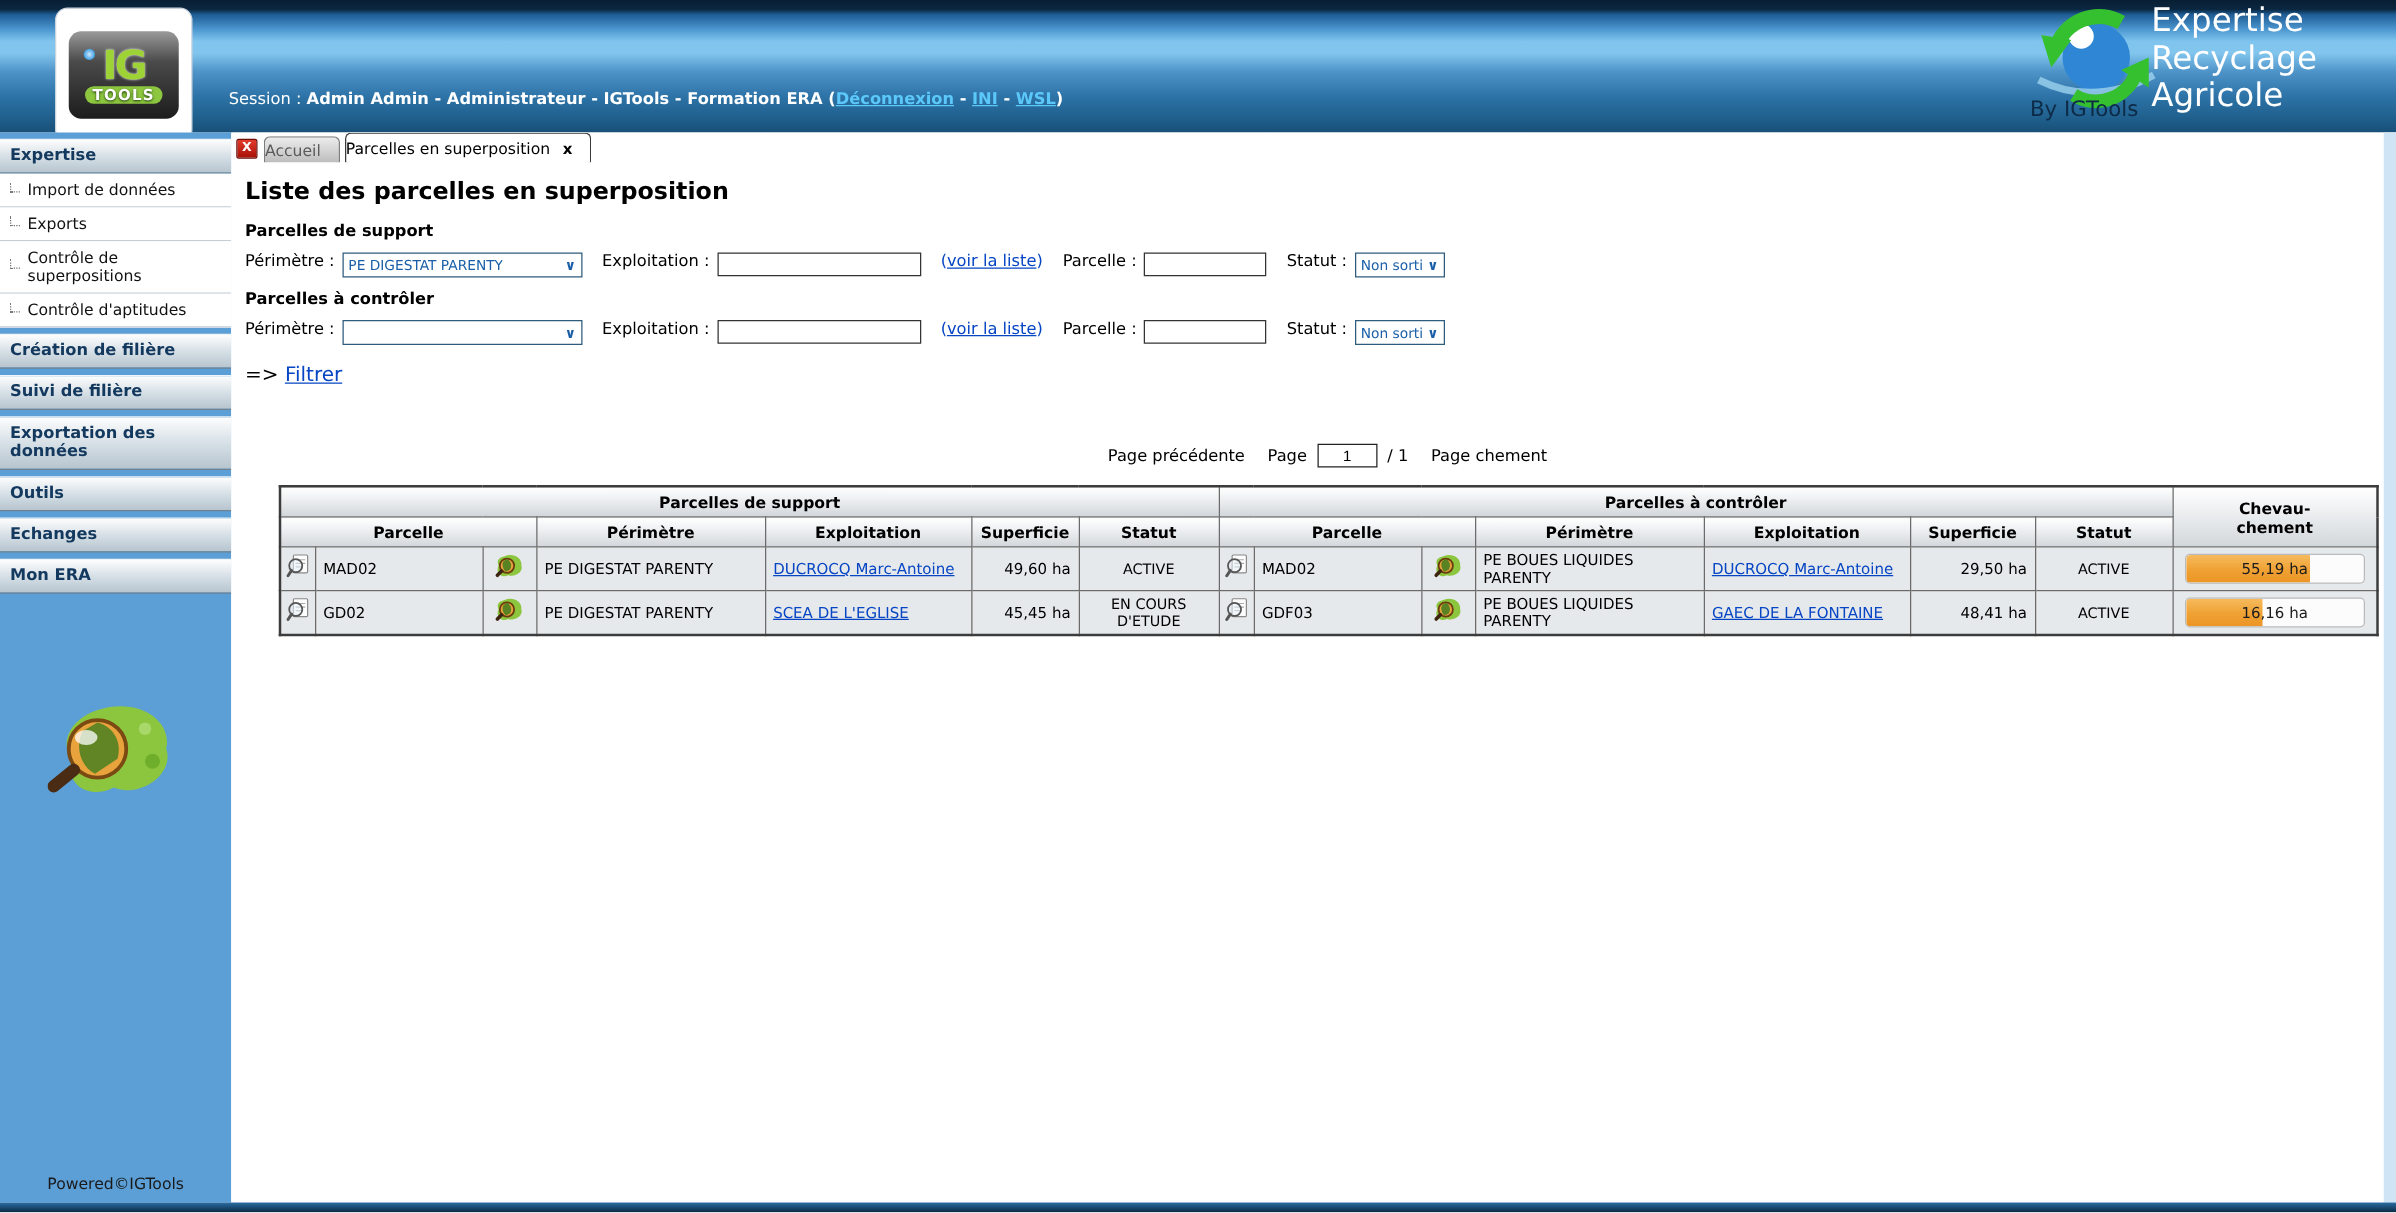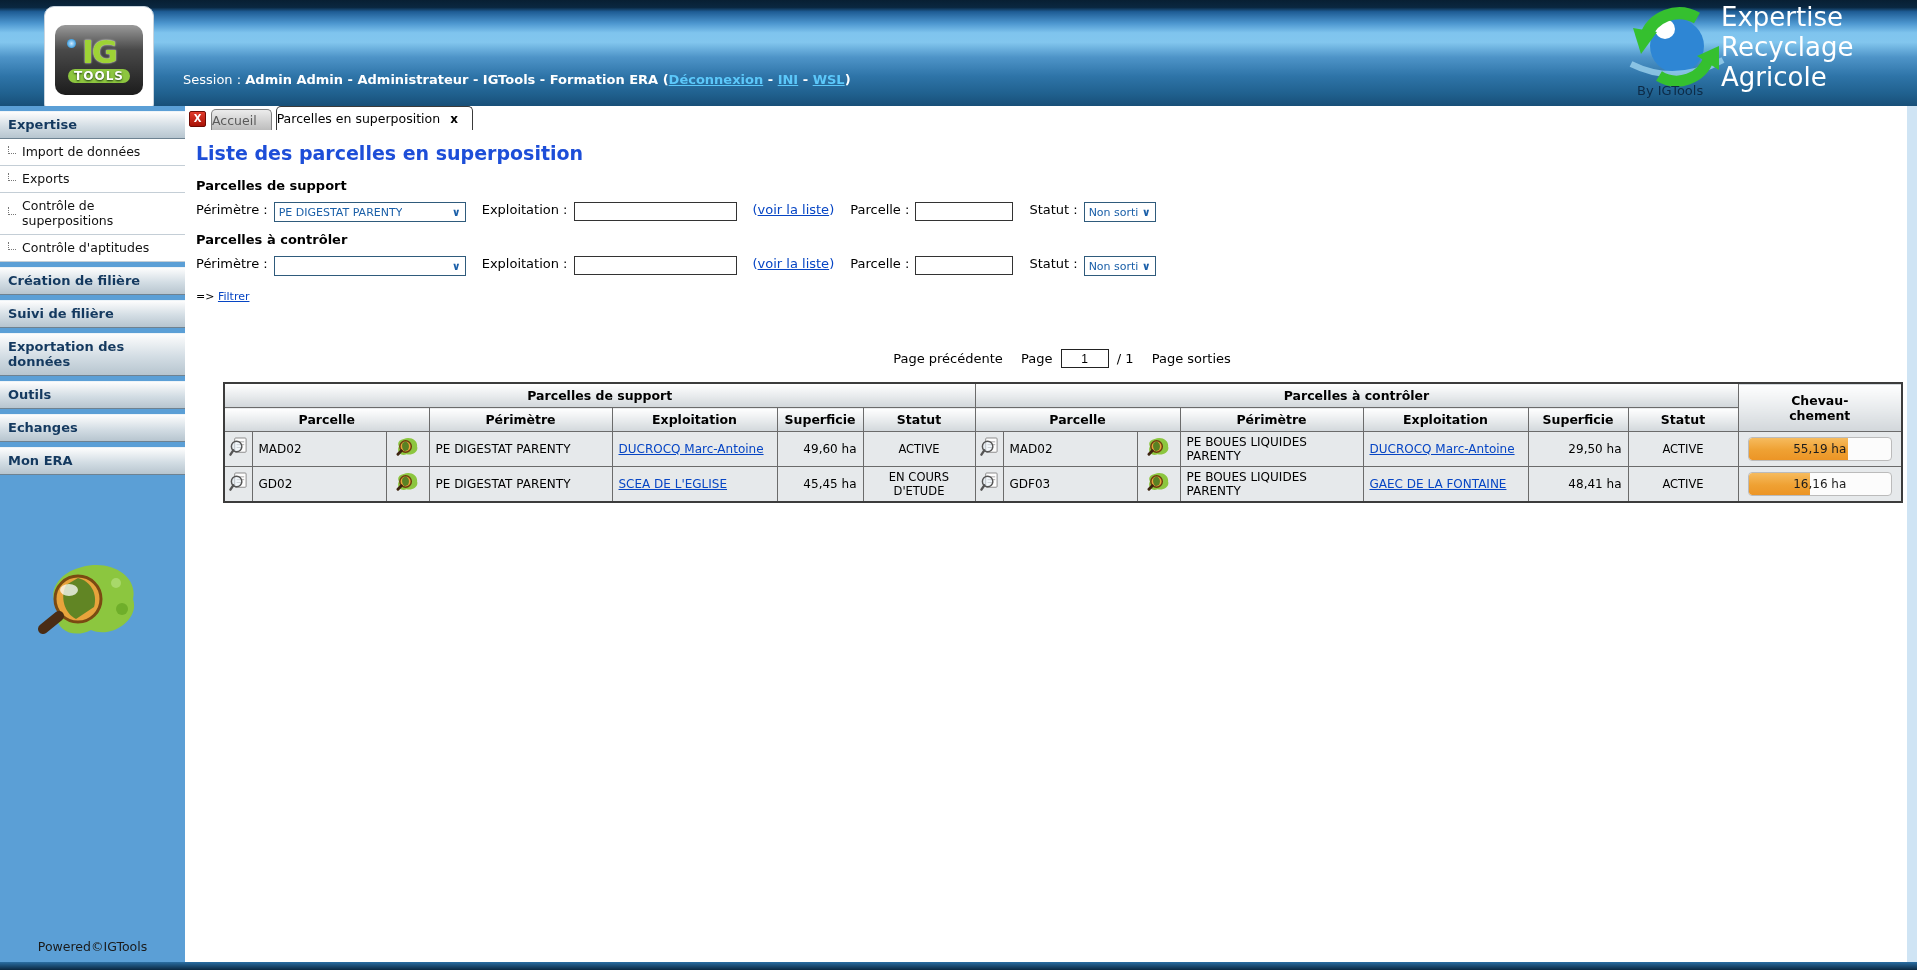--- a/index.html
+++ b/index.html
@@ -19,21 +19,21 @@
   .logo-dot { position:absolute; left:12px; top:14px; width:9px; height:9px; border-radius:50%;
     background:radial-gradient(circle,#cfeaff 0%,#3f9fe0 70%); }
   .logo-tools { background:#8dc63f; color:#fff; font-weight:bold; font-size:12px; letter-spacing:1px;
     border-radius:7px; padding:0 6px; margin-top:2px; text-shadow:0 1px 2px #13300a; }
   .session { position:absolute; left:183px; top:72px; color:#fff; font-size:13px; }
   .session b { font-weight:bold; }
   .session a { color:#5cc8fa; font-weight:bold; text-decoration:underline; cursor:pointer; }
 
   .brand { position:absolute; right:6px; top:0; width:290px; height:104px; }
   .brand-text { position:absolute; left:100px; top:2px; color:#fff; font-size:26px; line-height:30px; }
-  .brand-by { position:absolute; left:16px; bottom:6px; color:#0d2b47; font-size:13px; }
+  .brand-by { position:absolute; left:3px; bottom:6px; color:#0d2b47; font-size:17px; }
   .brand-logo { position:absolute; left:4px; top:2px; }
 
   
   .sidebar { position:absolute; left:0; top:106px; width:185px; bottom:8px; background:#5b9fd6; }
   .menu-section { margin-top:5px; border-top:1px solid #eef4f8; border-bottom:1px solid #6e8291;
     background:linear-gradient(180deg,#fdfdfd 0%,#d3dde4 55%,#b7c5cf 100%);
     color:#14395f; font-weight:bold; font-size:13px; padding:5px 8px 6px 8px; cursor:pointer; }
   .menu-items { background:#fff; }
   .menu-item { display:flex; align-items:center; background:#fff; border-bottom:1px solid #c4ced6;
     font-size:12.5px; color:#111; padding:5px 6px 6px 8px; cursor:pointer; }
@@ -55,37 +55,37 @@
   .close-all { width:17px; height:16px; margin:0 5px 3px 0; background:linear-gradient(#e23b2c,#a81206);
     border:1px solid #6e0b04; border-radius:2px; color:#fff; font-weight:bold; font-size:10px;
     line-height:14px; text-align:center; cursor:pointer; }
   .tab { border:1px solid #7e7e7e; border-bottom:none; border-radius:5px 5px 0 0;
     padding:3px 14px 3px 0; font-size:12.5px; margin-right:4px; cursor:pointer; }
   .tab.inactive { background:linear-gradient(#ececec,#bdbdbd); color:#5a5a5a; height:21px; }
   .tab.active { background:#fff; border-color:#3a3a3a; color:#000; height:24px; display:flex; align-items:center; }
   .tab-close { margin-left:10px; font-weight:bold; font-size:12px; cursor:pointer; }
 
   .content { padding:12px 0 0 11px; }
-  .page-title { color:#1d4ed8; font-weight:bold; font-size:19px; margin-bottom:14px; }
+  .page-title { color:#000000; font-weight:bold; font-size:19px; margin-bottom:14px; }
   .filter-section-label { font-weight:bold; font-size:13px; color:#000; margin:10px 0 9px 0; }
   .filter-row { display:flex; align-items:flex-start; font-size:13px; color:#000; margin-bottom:4px; }
   .filter-row label { margin-right:6px; }
   .gap-lg { margin-left:16px; }
   .sel { display:inline-flex; align-items:center; justify-content:space-between; background:#fff;
     border:1px solid #2f5b7c; height:20px; padding:0 4px; cursor:pointer; }
   .sel .sel-text { color:#1a5fa8; font-size:11px; white-space:nowrap; overflow:hidden; }
   .sel .chev { color:#1a5fa8; font-weight:bold; font-size:11px; margin-left:4px; }
   .sel.perimetre { width:192px; }
   .sel.statut { width:72px; }
   .txt { border:1px solid #333; height:19px; font-size:12px; padding:0 3px; font-family:inherit; }
   .txt.exploitation { width:163px; }
   .txt.parcelle { width:98px; }
   a.plain-link { color:#0645c4; text-decoration:underline; cursor:pointer; }
   .voir { color:#0645c4; font-size:13px; }
-  .filtrer-row { font-size:11px; margin-top:14px; }
+  .filtrer-row { font-size:16px; margin-top:14px; }
 
   
   .pagination { width:1678px; margin:46px 0 14px 27px; text-align:center; font-size:13px; color:#000; }
   .pagination .pag-part { margin:0 14px; cursor:pointer; }
   .page-input { width:48px; height:19px; border:1px solid #222; text-align:center; font-size:12px; margin:0 4px; }
 
   
   table.grid { border-collapse:collapse; margin-left:27px; table-layout:fixed; }
   table.grid th, table.grid td { border:1px solid #6b6b6b; }
   table.grid { border:2px solid #3c3c3c; }
@@ -240,21 +240,21 @@
       <div class="filtrer-row">
         <span>=&gt;</span>
         <a class="plain-link">Filtrer</a>
       </div>
 
       <div class="pagination">
         <span class="pag-part">Page précédente</span>
         <span>Page</span>
         <input class="page-input" type="text" value="1" style="">
         <span>/ 1</span>
-        <span class="pag-part">Page sorties</span>
+        <span class="pag-part">Page chement</span>
       </div>
 
       <table class="grid">
         <colgroup>
           <col style="width:28px">
             <col style="width:134px">
             <col style="width:43px">
             <col style="width:183px">
             <col style="width:165px">
             <col style="width:86px">

